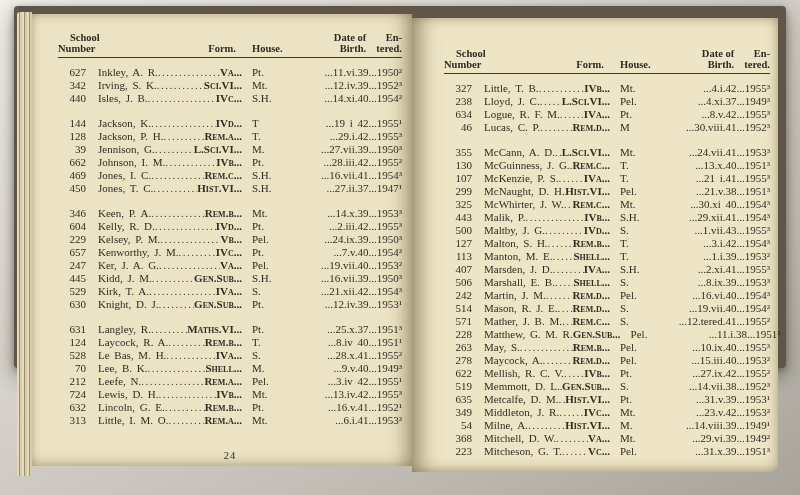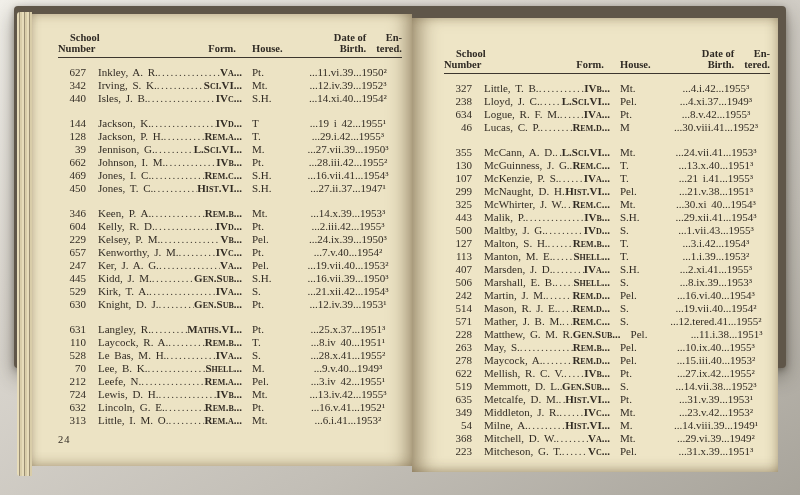--- a/index.html
+++ b/index.html
@@ -59,23 +59,23 @@
   .row{
     display:flex;font-size:11px;line-height:13px;
     white-space:nowrap;word-spacing:2px;
   }
   .c-num{width:28px;text-align:right;flex:none;}
   .c-name{padding-left:12px;flex:none;}
   .c-dots{flex:1;overflow:hidden;white-space:nowrap;color:#453f35;}
   .c-dots::after{content:"....................................................................................";letter-spacing:1.5px;}
   .c-form{flex:none;font-variant:small-caps;font-weight:bold;}
   .c-house{width:42px;flex:none;padding-left:10px;}
-  .c-dob{width:108px;flex:none;text-align:center;}
+  .c-dob{width:108px;flex:none;text-align:right;}
   .group-gap{height:12px;}
-  .pageno{text-align:left;margin-top:7px;font-size:10.5px;letter-spacing:1px;}
+  .pageno{text-align:center;margin-top:23px;font-size:10.5px;letter-spacing:1px;}
 </style>
 </head>
 <body>
 
 <div class="scene">
   <div class="book">
     <div class="edge-left"></div>
     <div class="edge-bottom"></div>
 
     <div class="page page-left">
@@ -241,21 +241,21 @@
             <div class="group-gap"></div>
             <div class="row">
               <span class="c-num">631</span>
               <span class="c-name">Langley, R.</span>
               <span class="c-dots"></span>
               <span class="c-form">Maths.VI...</span>
               <span class="c-house">Pt.</span>
               <span class="c-dob">...25.x.37...1951³</span>
             </div>
             <div class="row">
-              <span class="c-num">110</span>
+              <span class="c-num">124</span>
               <span class="c-name">Laycock, R. A.</span>
               <span class="c-dots"></span>
               <span class="c-form">Rem.b...</span>
               <span class="c-house">T.</span>
               <span class="c-dob">...8.iv 40...1951¹</span>
             </div>
             <div class="row">
               <span class="c-num">528</span>
               <span class="c-name">Le Bas, M. H.</span>
               <span class="c-dots"></span>

